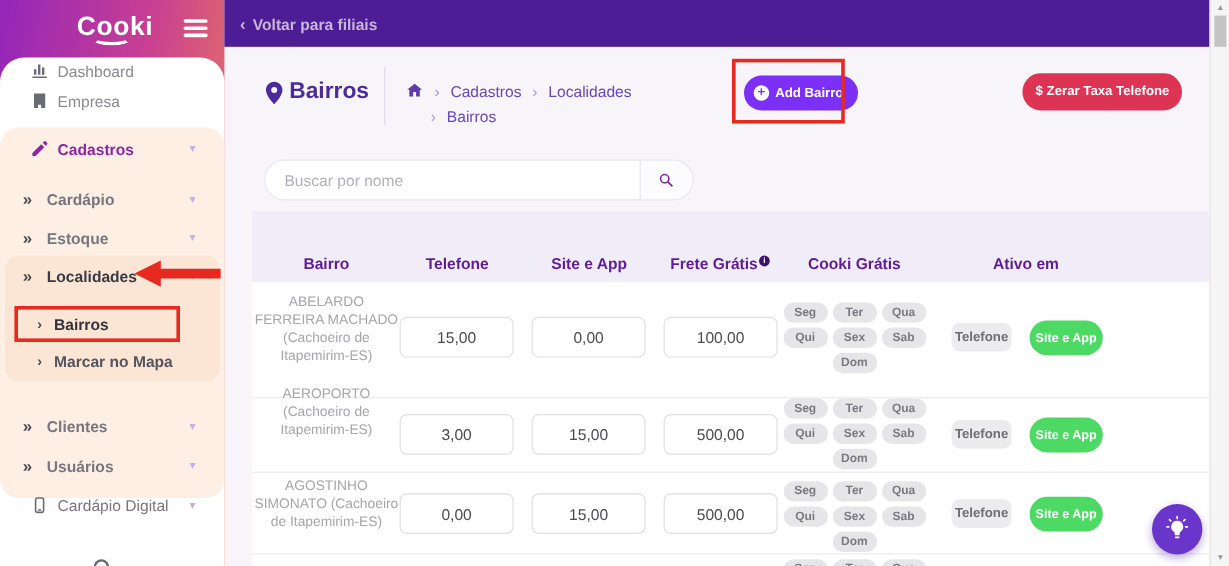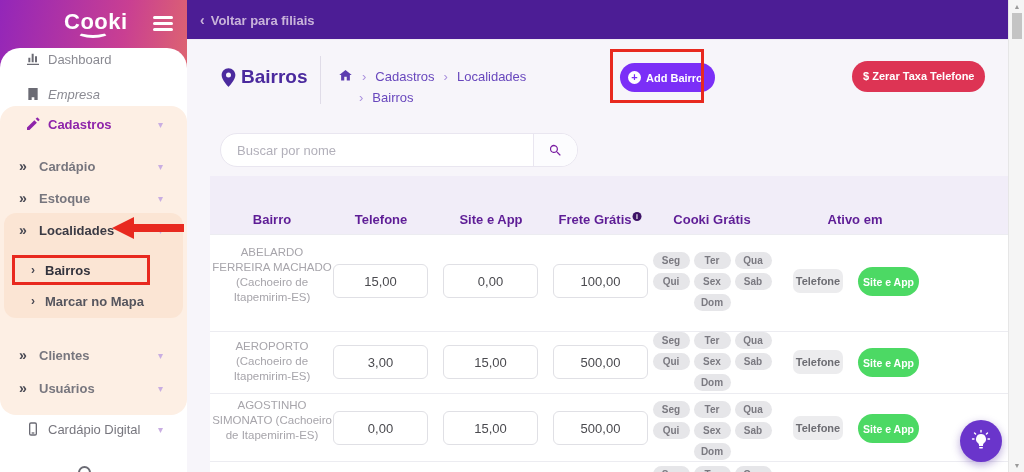--- a/index.html
+++ b/index.html
@@ -139,21 +139,21 @@
 
       <div class="mi" style="top:-2px;">
         <span class="ic">
           <svg viewBox="0 0 24 24" fill="#6b6b74">
               <path d="M3 21h18v-2H3v2zM5 17h3v-7H5v7zm5 0h3V4h-3v13zm5 0h3V8h-3v9z"></path>
             </svg>
         </span>
         <span class="lb">Dashboard</span>
       </div>
 
-      <div class="mi" style="top:33px;font-style:italic;">
+      <div class="mi" style="top:23px;">
         <span class="ic">
           <svg viewBox="0 0 24 24" fill="#6b6b74">
               <path d="M5 21V3h14v18h-5v-4h-4v4H5zM8 7h2v2H8V7zm6 0h2v2h-2V7zM8 11h2v2H8v-2zm6 0h2v2h-2v-2z"></path>
             </svg>
         </span>
         <span class="lb">Empresa</span>
       </div>
 
       <div class="mi mi-cad" style="top:63px;">
         <span class="ic">
@@ -198,21 +198,21 @@
         <span class="lb2">Clientes</span>
         <span class="caret">▾</span>
       </div>
 
       <div class="mi" style="top:327px;">
         <span class="dbl">»</span>
         <span class="lb2">Usuários</span>
         <span class="caret">▾</span>
       </div>
 
-      <div class="mi" style="top:368px;text-align:right;">
+      <div class="mi" style="top:360px;text-align:right;">
         <span class="ic">
           <svg viewBox="0 0 24 24" fill="none" stroke="#6b6b74" stroke-width="2">
               <rect x="7" y="3" width="10" height="18" rx="2"></rect>
               <line x1="10" y1="18" x2="14" y2="18"></line>
             </svg>
         </span>
         <span class="lb" style="color:#77767e;">Cardápio Digital</span>
         <span class="caret">▾</span>
       </div>
 
@@ -300,21 +300,21 @@
         <span class="chip">Qui</span>
         <span class="chip">Sex</span>
         <span class="chip">Sab</span>
         <span class="chip">Dom</span>
       </div>
       <button class="pill-tel" style="top:93px;">Telefone</button>
       <button class="pill-app" style="top:91px;">Site e App</button>
     </div>
 
     <div>
-      <div class="tname" style="top:163px;">AEROPORTO (Cachoeiro de Itapemirim-ES)</div>
+      <div class="tname" style="top:146px;">AEROPORTO (Cachoeiro de Itapemirim-ES)</div>
       <input class="tin" style="left: 123px; top: 169px;" value="3,00">
       <input class="tin" style="left: 233px; top: 169px;" value="15,00">
       <input class="tin" style="left: 343px; top: 169px;" value="500,00">
       <div class="chips" style="top:156px;">
         <span class="chip">Seg</span>
         <span class="chip">Ter</span>
         <span class="chip">Qua</span>
         <span class="chip">Qui</span>
         <span class="chip">Sex</span>
         <span class="chip">Sab</span>

